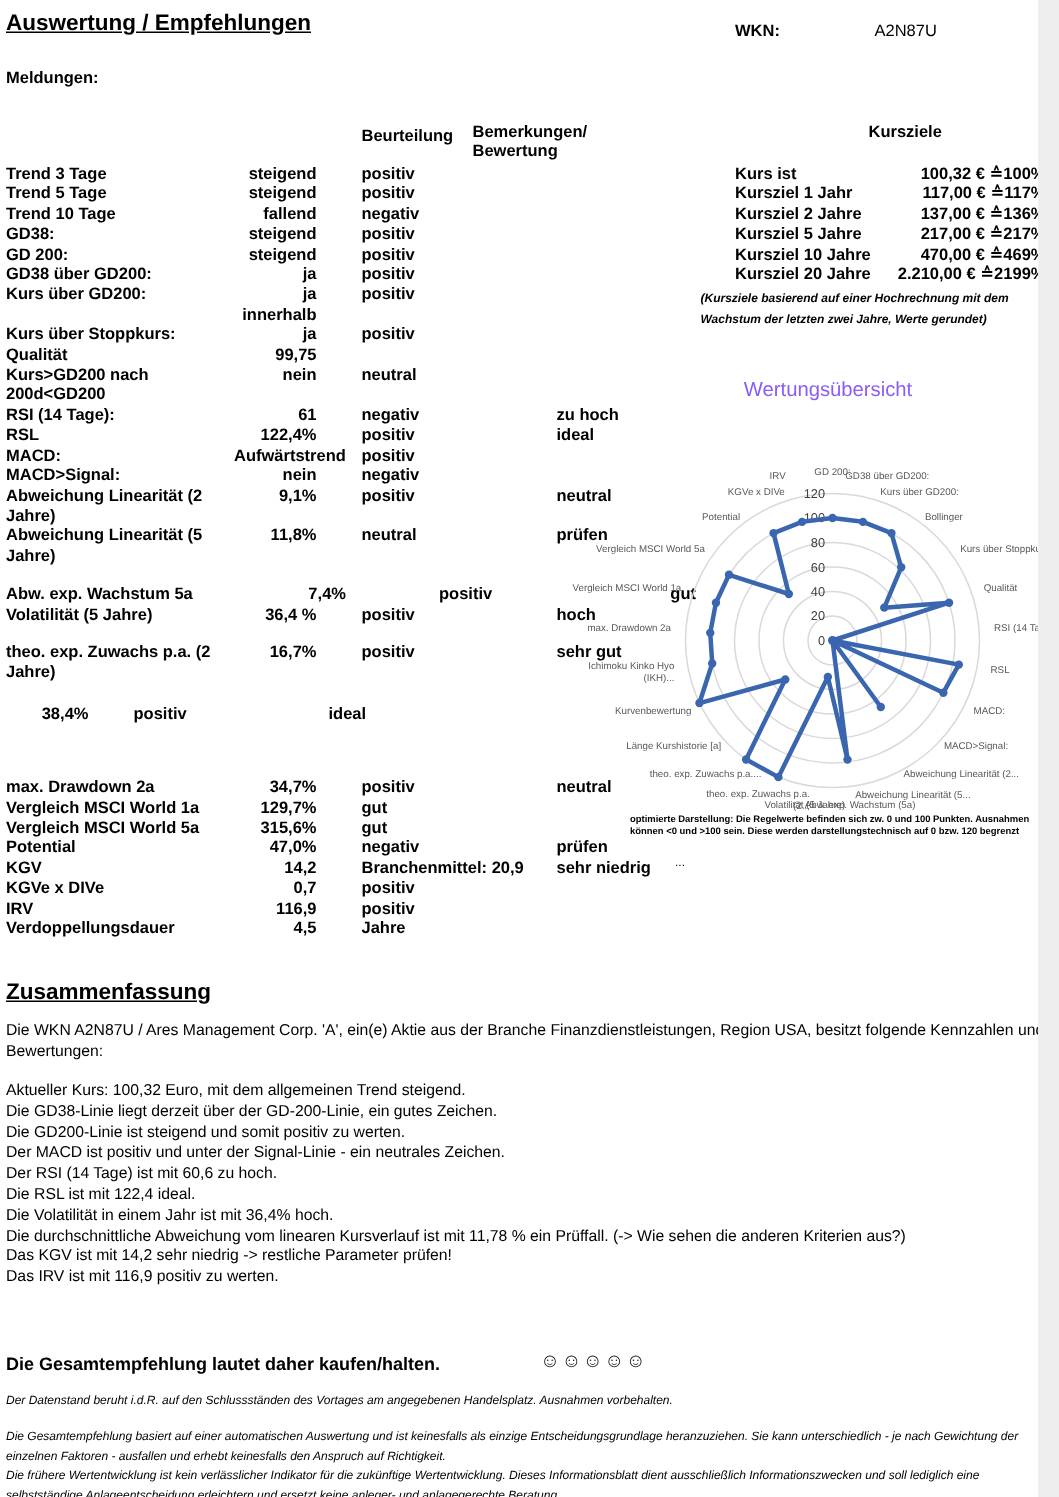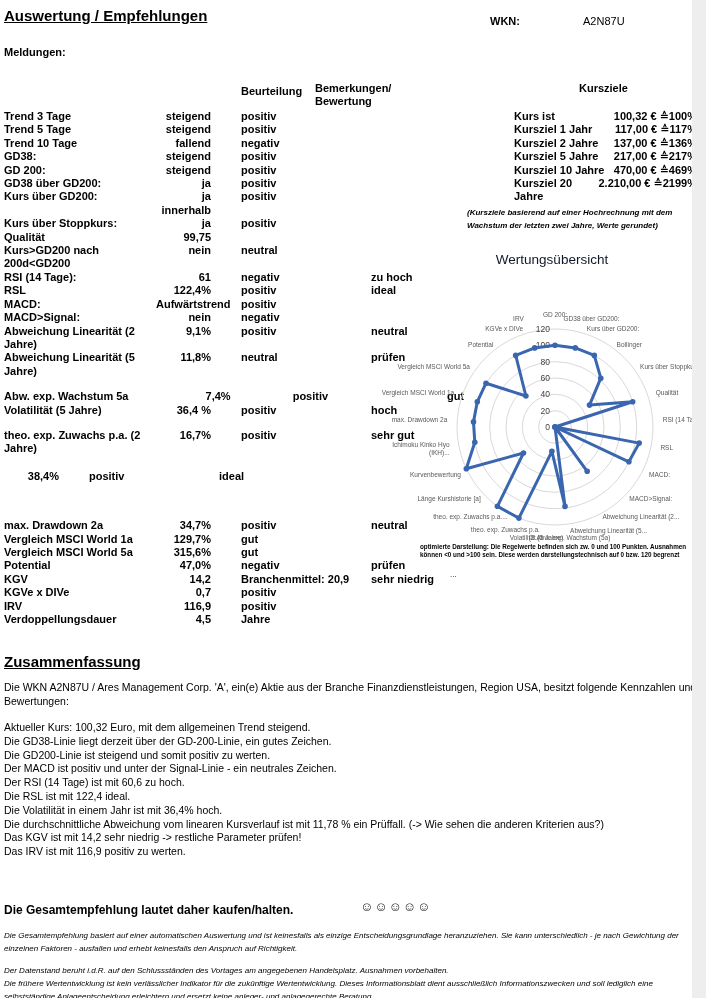--- a/index.html
+++ b/index.html
@@ -11,27 +11,27 @@
   .title{font-size:15px;font-weight:bold;text-decoration:underline;}
   
   .rows{display:flex;flex-direction:column;}
   .row{display:flex;align-items:flex-start;font-size:11px;font-weight:bold;line-height:13.4px;}
   .row .lbl{width:152px;}
   .row .val{width:55px;text-align:right;white-space:pre;}
   .row .ass{margin-left:30px;width:130px;}
   .row .rem{flex:1;}
   
   .pt-rows{margin-left:23px;width:207px;display:flex;flex-direction:column;}
-  .pt-row{display:flex;justify-content:space-between;font-size:11px;font-weight:bold;line-height:13.4px;margin-left:24px;}
+  .pt-row{display:flex;justify-content:space-between;font-size:11px;font-weight:bold;line-height:13.4px;}
   .pt-row .ptv{text-align:right;white-space:pre;}
   .pt-note{font-size:8px;font-style:italic;font-weight:bold;line-height:13.5px;margin-top:2px;}
   
   #radar{position:absolute;left:398px;top:252px;width:308px;height:338px;}
   #radar-title{position:absolute;left:0;top:0;width:100%;text-align:center;
-               font-size:13.5px;color:#0f172a;}
+               font-size:13.5px;color:#8b5cf6;}
   #radar-svg{position:absolute;left:0;top:0;}
   .radar-label{position:absolute;font-size:6.5px;line-height:7.6px;color:#595959;
                width:78px;pointer-events:none;}
   .radar-tick{font-size:8.5px;fill:#404040;}
   #radar-footnote{position:absolute;left:22px;top:291px;width:286px;
                   font-size:6.3px;line-height:7.8px;font-weight:600;color:#000;}
   #radar-ellipsis{position:absolute;left:52px;top:318px;font-size:8px;color:#000;}
   
   .sum-intro{font-size:10.5px;line-height:13.5px;margin-top:11px;width:700px;}
   .sum-line{font-size:10.5px;line-height:13.8px;white-space:pre-wrap;}
@@ -359,19 +359,19 @@
         <div class="sum-line">Das KGV ist mit 14,2 sehr niedrig -&gt; restliche Parameter prüfen!</div>
         <div class="sum-line">Das IRV ist mit 116,9 positiv zu werten.</div>
       </div>
   </div>
 
   <div class="abs" style="left:4px;top:900px;width:700px;">
     <div style="position:relative;">
       <span class="rec">Die Gesamtempfehlung lautet daher kaufen/halten.</span>
       <span class="smileys abs" style="left:356px;top:-1px;">☺☺☺☺☺</span>
     </div>
+    <div class="disc" style="margin-top:9px;">Der Datenstand beruht i.d.R. auf den Schlussständen des Vortages am angegebenen Handelsplatz. Ausnahmen vorbehalten.</div>
     <div class="disc" style="margin-top:11px;">Die Gesamtempfehlung basiert auf einer automatischen Auswertung und ist keinesfalls als einzige Entscheidungsgrundlage heranzuziehen. Sie kann unterschiedlich - je nach Gewichtung der einzelnen Faktoren - ausfallen und erhebt keinesfalls den Anspruch auf Richtigkeit.</div>
-    <div class="disc" style="margin-top:9px;">Der Datenstand beruht i.d.R. auf den Schlussständen des Vortages am angegebenen Handelsplatz. Ausnahmen vorbehalten.</div>
     <div class="disc">Die frühere Wertentwicklung ist kein verlässlicher Indikator für die zukünftige Wertentwicklung. Dieses Informationsblatt dient ausschließlich Informationszwecken und soll lediglich eine selbstständige Anlageentscheidung erleichtern und ersetzt keine anleger- und anlagegerechte Beratung.</div>
 
   </div>
 
 </div>
 
 </body></html>

